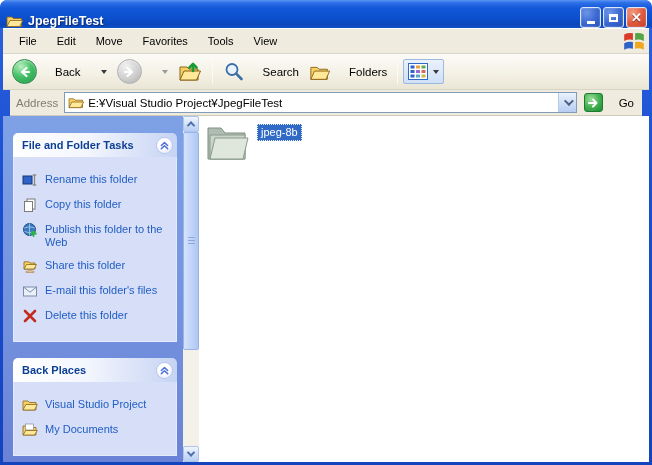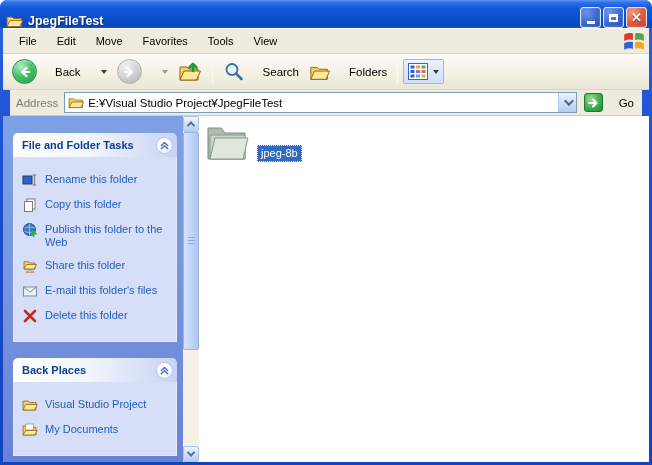--- a/index.html
+++ b/index.html
@@ -134,21 +134,21 @@
     border:1px solid #98B4E6; border-radius:2px;
     display:flex; align-items:center; justify-content:center;
   }
   .thumb-grip{ width:7px; height:8px;
     background:repeating-linear-gradient(180deg,#8FA8DC 0 1px,transparent 1px 3px); }
   .scroll-track-rest{ flex:1; }
   .chev-up{ width:6px; height:6px; border-left:2px solid #4D6FAE; border-top:2px solid #4D6FAE; transform:rotate(45deg) translate(1px,1px); }
   .chev-down{ width:6px; height:6px; border-right:2px solid #4D6FAE; border-bottom:2px solid #4D6FAE; transform:rotate(45deg) translate(-1px,-1px); }
 
   .content{ flex:1; background:#fff; padding:8px 0 0 6px; }
-  .file-tile{ display:flex; align-items:flex-end; gap:6px; width:max-content; }
+  .file-tile{ display:flex; align-items:flex-start; gap:6px; width:max-content; }
   .file-label{
     font-size:11px; color:#fff; background:#316AC5; padding:1px 3px 2px;
     border:1px dotted #E8EEF8;
   }
 </style>
 </head>
 <body>
 
 <div class="window">
 

